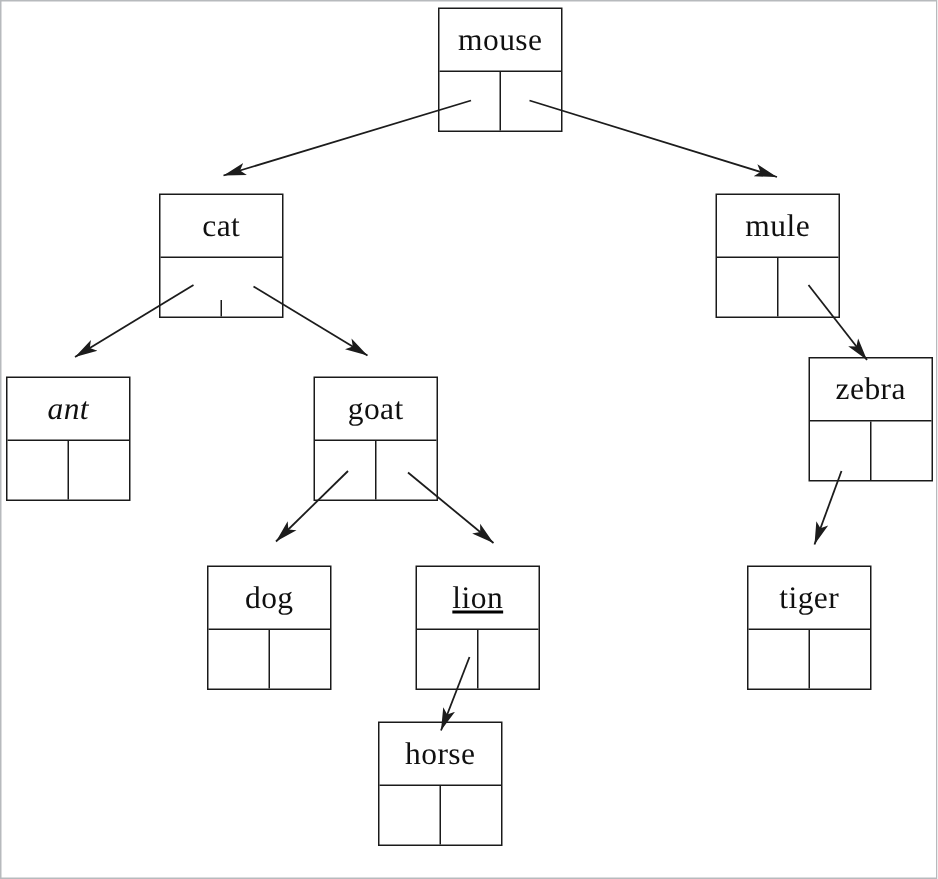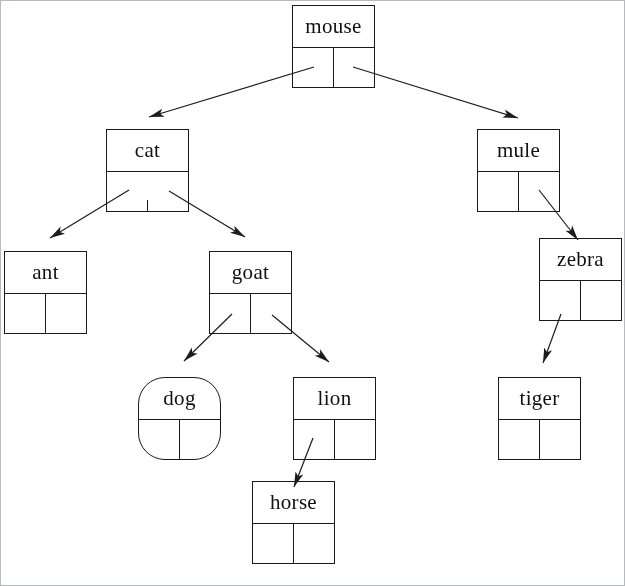--- a/index.html
+++ b/index.html
@@ -36,25 +36,25 @@
     position:absolute; left:0; top:0;
     width:625px; height:586px;
     z-index:2; pointer-events:none;
   }
   #edges line { stroke:#1c1c1c; stroke-width:1.2; }
 
   
   #n-mouse { left:291px; top:4px;   }
   #n-cat   { left:105px; top:128px;gap:28px; }
   #n-mule  { left:476px; top:128px;text-align:center; }
-  #n-ant   { left:3px;   top:250px; }
+  #n-ant   { left:3px;   top:250px;font-style:italic; }
   #n-goat  { left:208px; top:250px; }
   #n-zebra { left:538px; top:237px; }
-  #n-dog   { left:137px; top:376px;border-radius:27px; }
-  #n-lion  { left:292px; top:376px; }
+  #n-dog   { left:137px; top:376px; }
+  #n-lion  { left:276px; top:376px;text-decoration:underline; }
   #n-tiger { left:497px; top:376px; }
   #n-horse { left:251px; top:480px; }
 </style>
 </head>
 <body>
 
 <div id="canvas">
 
   <svg id="edges" viewBox="0 0 625 586" xmlns="http://www.w3.org/2000/svg">
     <defs>

